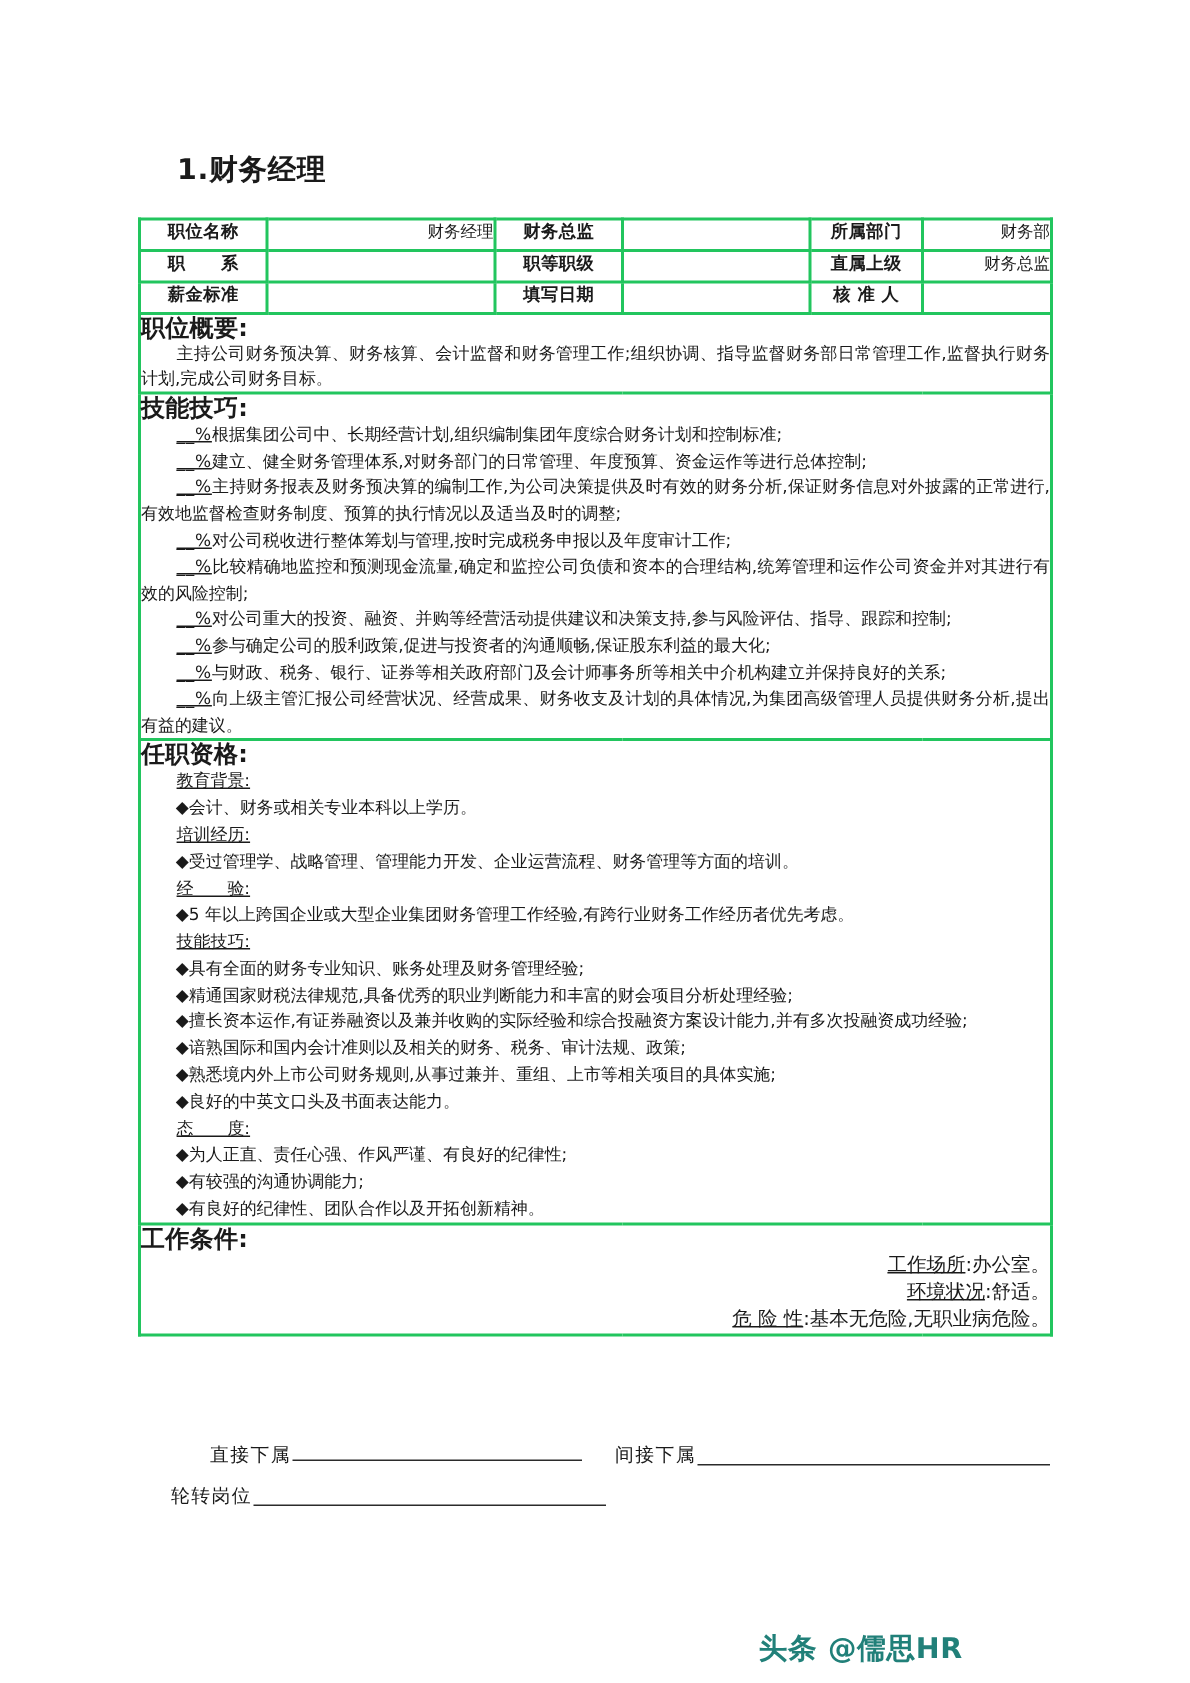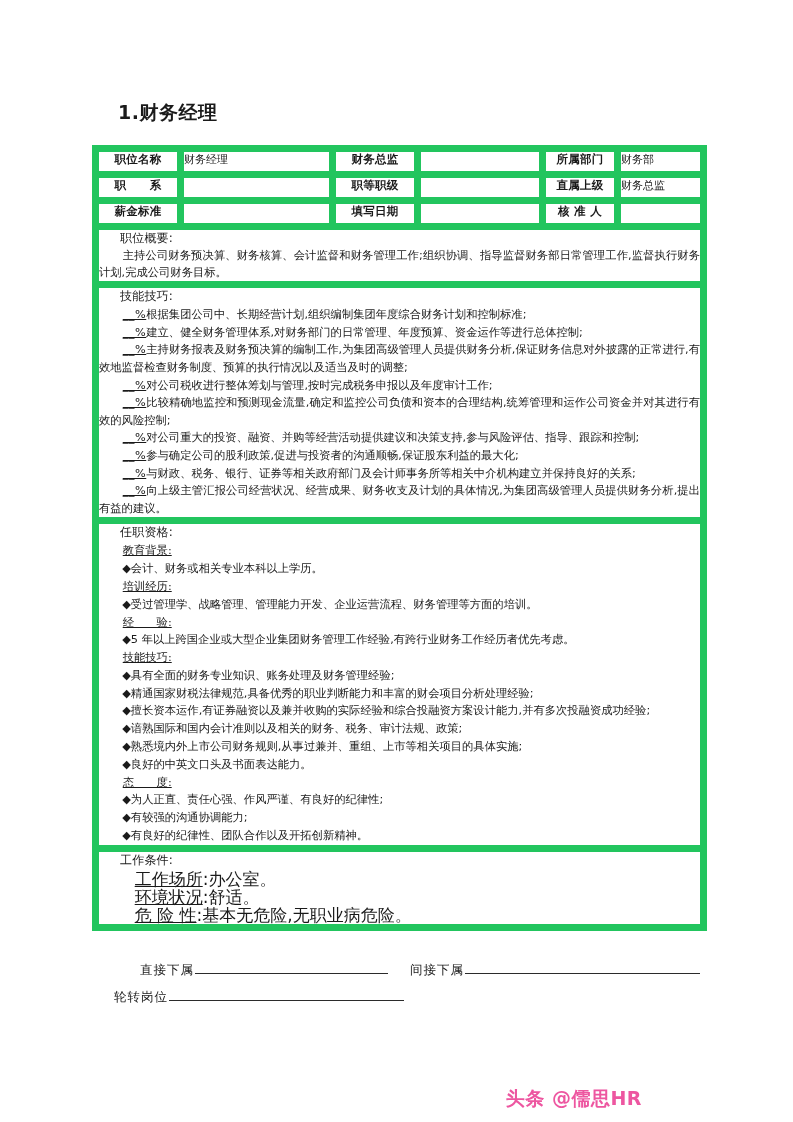--- a/index.html
+++ b/index.html
@@ -38,54 +38,53 @@
   .jd-table {
     position: absolute;
     left: 92px;
     top: 145px;
     width: 608px;
     border-collapse: collapse;
     table-layout: fixed;
     font-size: 11.5px;
   }
   .jd-table td {
-    border: 7px solid #22c55e;
+    border: 2px solid #22c55e;
     padding: 0;
     vertical-align: top;
   }
 
   
   .hdr-cell {
     height: 19px;
     text-align: center;
     vertical-align: middle;
     font-weight: 700;
     font-size: 11.5px;
     white-space: nowrap;
     letter-spacing: 0.3px;
   }
   .hdr-val {
     height: 19px;
-    text-align: left;
+    text-align: right;
     vertical-align: middle;
     font-size: 11px;
     white-space: nowrap;
   }
 
   
   .sec-cell {
     padding: 3px 8px 6px 8px;
   }
   .sec-title {
-    font-weight: 400;
-    font-size: 12px;
+    font-weight: 700;
+    font-size: 16px;
     line-height: 17px;
     margin: 0 0 1px 0;
     letter-spacing: 0.2px;
-    padding-left: 21px;
   }
   .para {
     font-size: 11.3px;
     line-height: 16.6px;
     margin: 0;
     text-align: justify;
     text-justify: inter-ideograph;
   }
   .para.indent {
     text-indent: 2.1em;
@@ -115,24 +114,25 @@
   .bullet-line {
     font-size: 11.3px;
     line-height: 17.8px;
     margin: 0;
     padding-left: 2.1em;
     text-indent: -0.05em;
     text-align: justify;
     text-justify: inter-ideograph;
   }
   .cond-line {
-    font-size: 17px;
+    font-size: 13px;
     line-height: 18px;
     margin: 0;
     padding-left: 2.1em;
+    text-align: right;
   }
   .cond-line .u {
     text-decoration: underline;
   }
 
   
   .footer {
     position: absolute;
     left: 92px;
     top: 962px;
@@ -143,42 +143,42 @@
     display: flex;
     align-items: baseline;
     height: 27px;
   }
   .foot-field {
     display: flex;
     align-items: baseline;
     white-space: nowrap;
   }
   .foot-field.left  { width: 296px; padding-left: 48px; box-sizing: border-box; }
-  .foot-field.right { width: 312px; padding-left: 22px; box-sizing: border-box; }
+  .foot-field.right { width: 312px; padding-left: 22px; box-sizing: border-box; align-items: center; }
   .foot-label {
     font-size: 12.5px;
     letter-spacing: 1px;
   }
   .foot-rule {
     display: inline-block;
     border-bottom: 1px solid #2b2b2b;
     height: 11px;
     flex: 1;
     min-width: 60px;
     margin-left: 1px;
   }
 
   
   .watermark {
     position: absolute;
     right: 22px;
     top: 1086px;
     font-size: 19px;
     font-weight: 700;
-    color: #ec4899;
+    color: #0f766e;
     letter-spacing: 0.5px;
     white-space: nowrap;
     opacity: 0.92;
   }
 </style>
 </head>
 <body>
 
 <div class="page">
 
@@ -228,21 +228,21 @@
           <p class="para indent">主持公司财务预决算、财务核算、会计监督和财务管理工作;组织协调、指导监督财务部日常管理工作,监督执行财务计划,完成公司财务目标。</p>
         </td>
       </tr>
 
       <tr>
         <td class="sec-cell" colspan="6">
           <p class="sec-title">技能技巧:</p>
           <div id="duties-list">
               <p class="item"><span class="blank-pct">__%</span><span>根据集团公司中、长期经营计划,组织编制集团年度综合财务计划和控制标准;</span></p>
               <p class="item"><span class="blank-pct">__%</span><span>建立、健全财务管理体系,对财务部门的日常管理、年度预算、资金运作等进行总体控制;</span></p>
-              <p class="item"><span class="blank-pct">__%</span><span>主持财务报表及财务预决算的编制工作,为集团高级管理人员提供财务分析,保证财务信息对外披露的正常进行,有效地监督检查财务制度、预算的执行情况以及适当及时的调整;</span></p>
+              <p class="item"><span class="blank-pct">__%</span><span>主持财务报表及财务预决算的编制工作,为公司决策提供及时有效的财务分析,保证财务信息对外披露的正常进行,有效地监督检查财务制度、预算的执行情况以及适当及时的调整;</span></p>
               <p class="item"><span class="blank-pct">__%</span><span>对公司税收进行整体筹划与管理,按时完成税务申报以及年度审计工作;</span></p>
               <p class="item"><span class="blank-pct">__%</span><span>比较精确地监控和预测现金流量,确定和监控公司负债和资本的合理结构,统筹管理和运作公司资金并对其进行有效的风险控制;</span></p>
               <p class="item"><span class="blank-pct">__%</span><span>对公司重大的投资、融资、并购等经营活动提供建议和决策支持,参与风险评估、指导、跟踪和控制;</span></p>
               <p class="item"><span class="blank-pct">__%</span><span>参与确定公司的股利政策,促进与投资者的沟通顺畅,保证股东利益的最大化;</span></p>
               <p class="item"><span class="blank-pct">__%</span><span>与财政、税务、银行、证券等相关政府部门及会计师事务所等相关中介机构建立并保持良好的关系;</span></p>
               <p class="item"><span class="blank-pct">__%</span><span>向上级主管汇报公司经营状况、经营成果、财务收支及计划的具体情况,为集团高级管理人员提供财务分析,提出有益的建议。</span></p>
             </div>
         </td>
       </tr>
 

